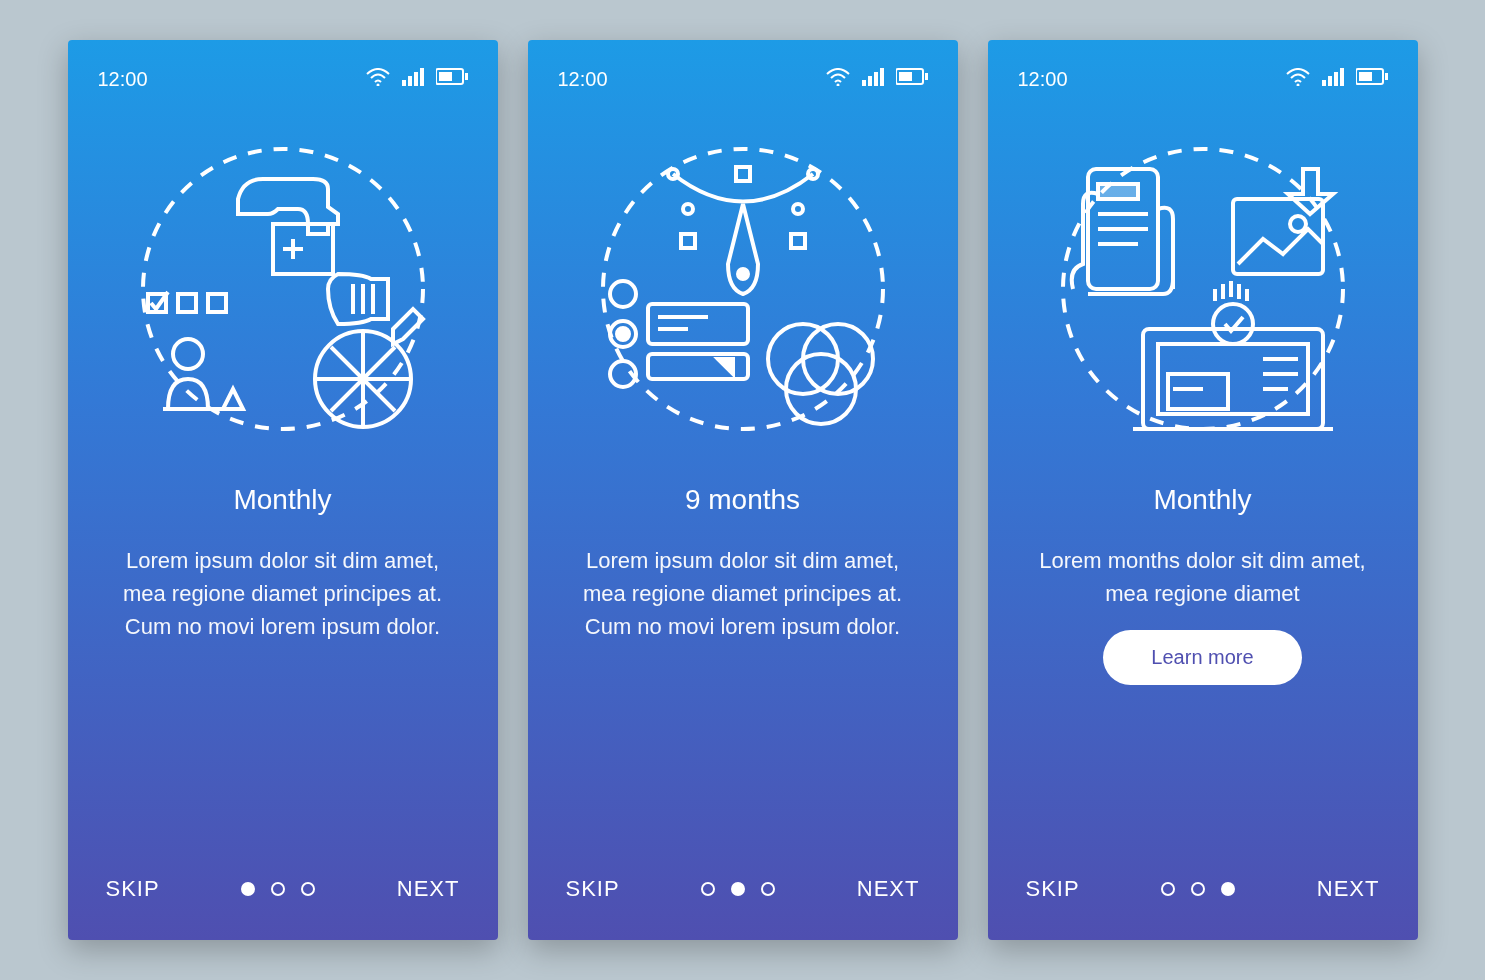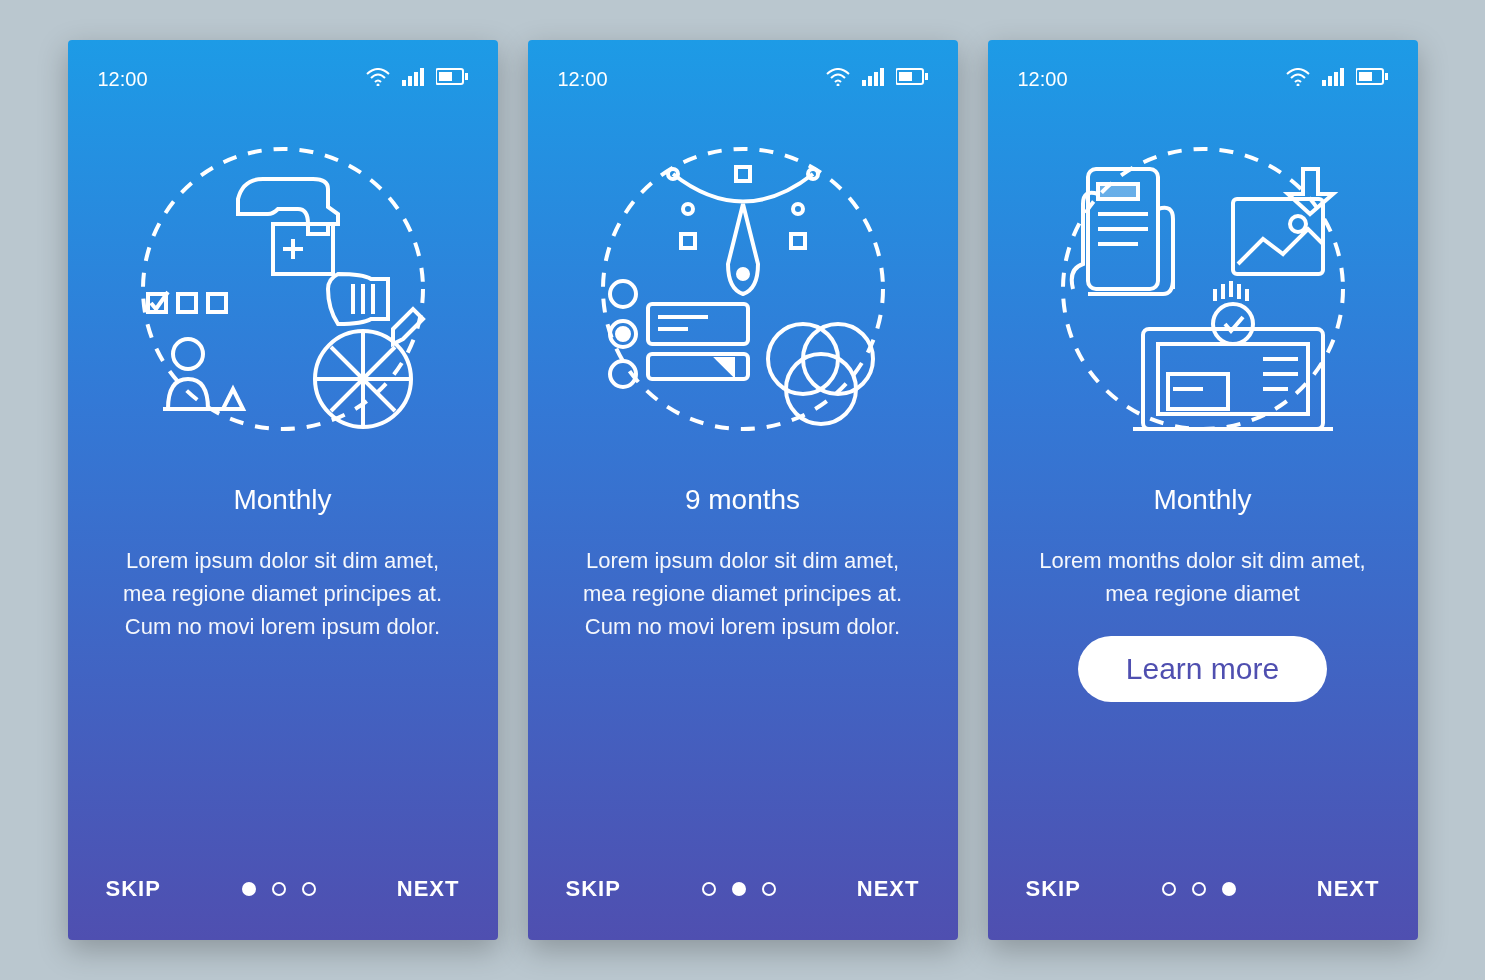--- a/index.html
+++ b/index.html
@@ -61,30 +61,30 @@
     line-height: 1.5;
     padding: 0 10px;
     opacity: 0.95;
   }
   .cta {
     background: #fff;
     color: #4f4fb0;
     border: none;
     border-radius: 40px;
     padding: 16px 48px;
-    font-size: 30px;
-    margin-top: 26px;
+    font-size: 20px;
+    margin-top: 20px;
     cursor: pointer;
   }
   .footer {
     display: flex;
     justify-content: space-between;
     align-items: center;
     font-size: 22px;
-    font-weight: 700;
+    font-weight: 400;
     letter-spacing: 1px;
     margin-top: auto;
     padding: 0 8px 8px;
     gap: 45px;
   }
   .dots {
     display: flex;
     gap: 16px;
     align-items: center;
   }

